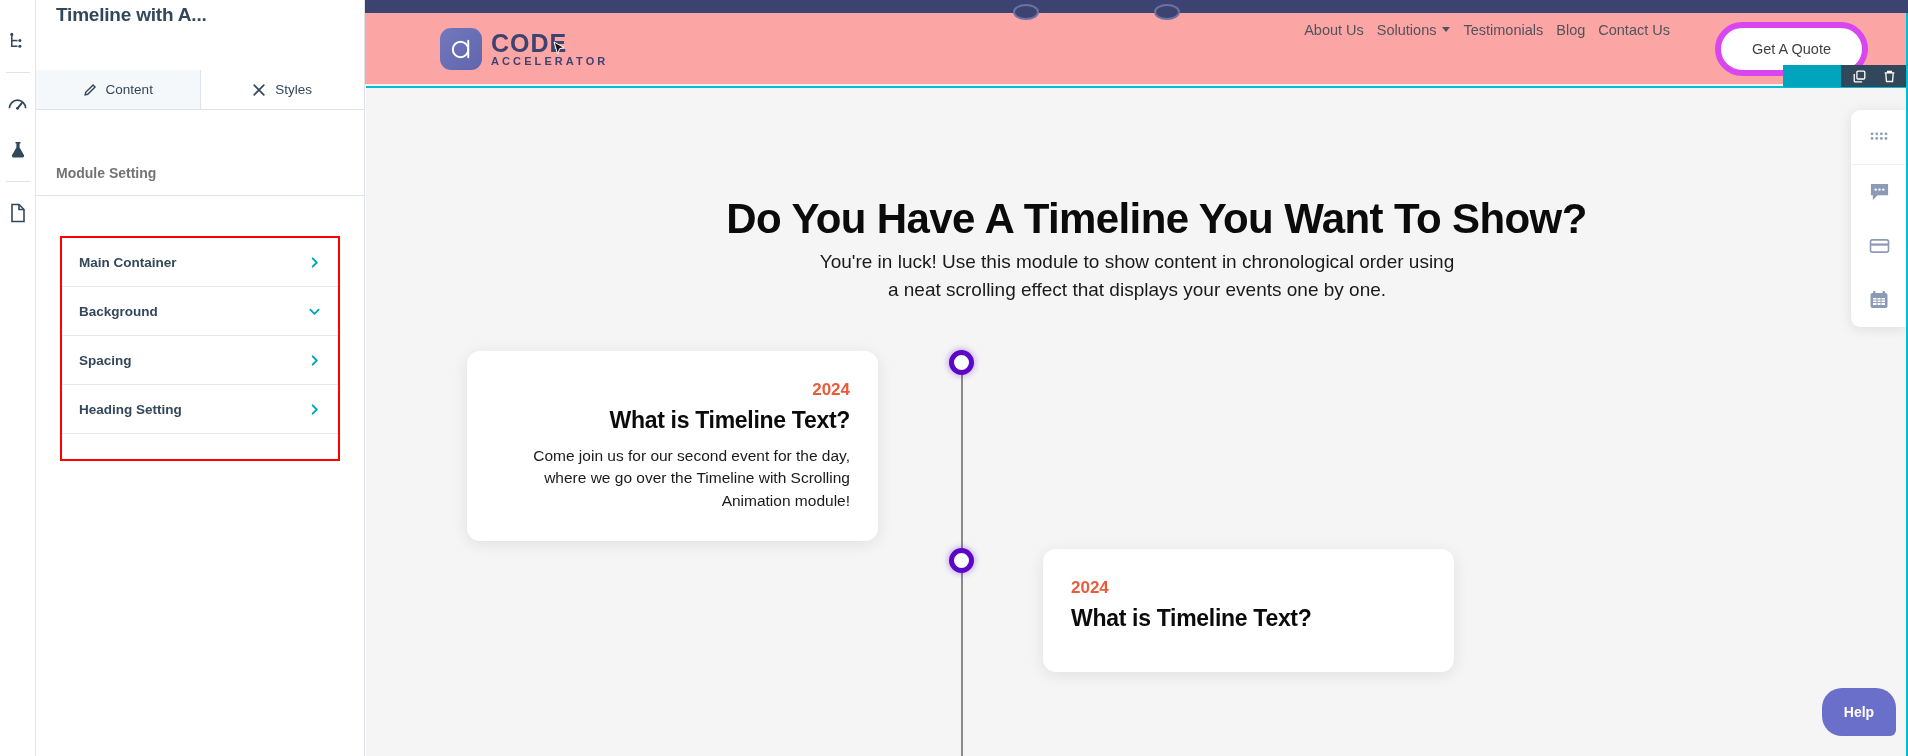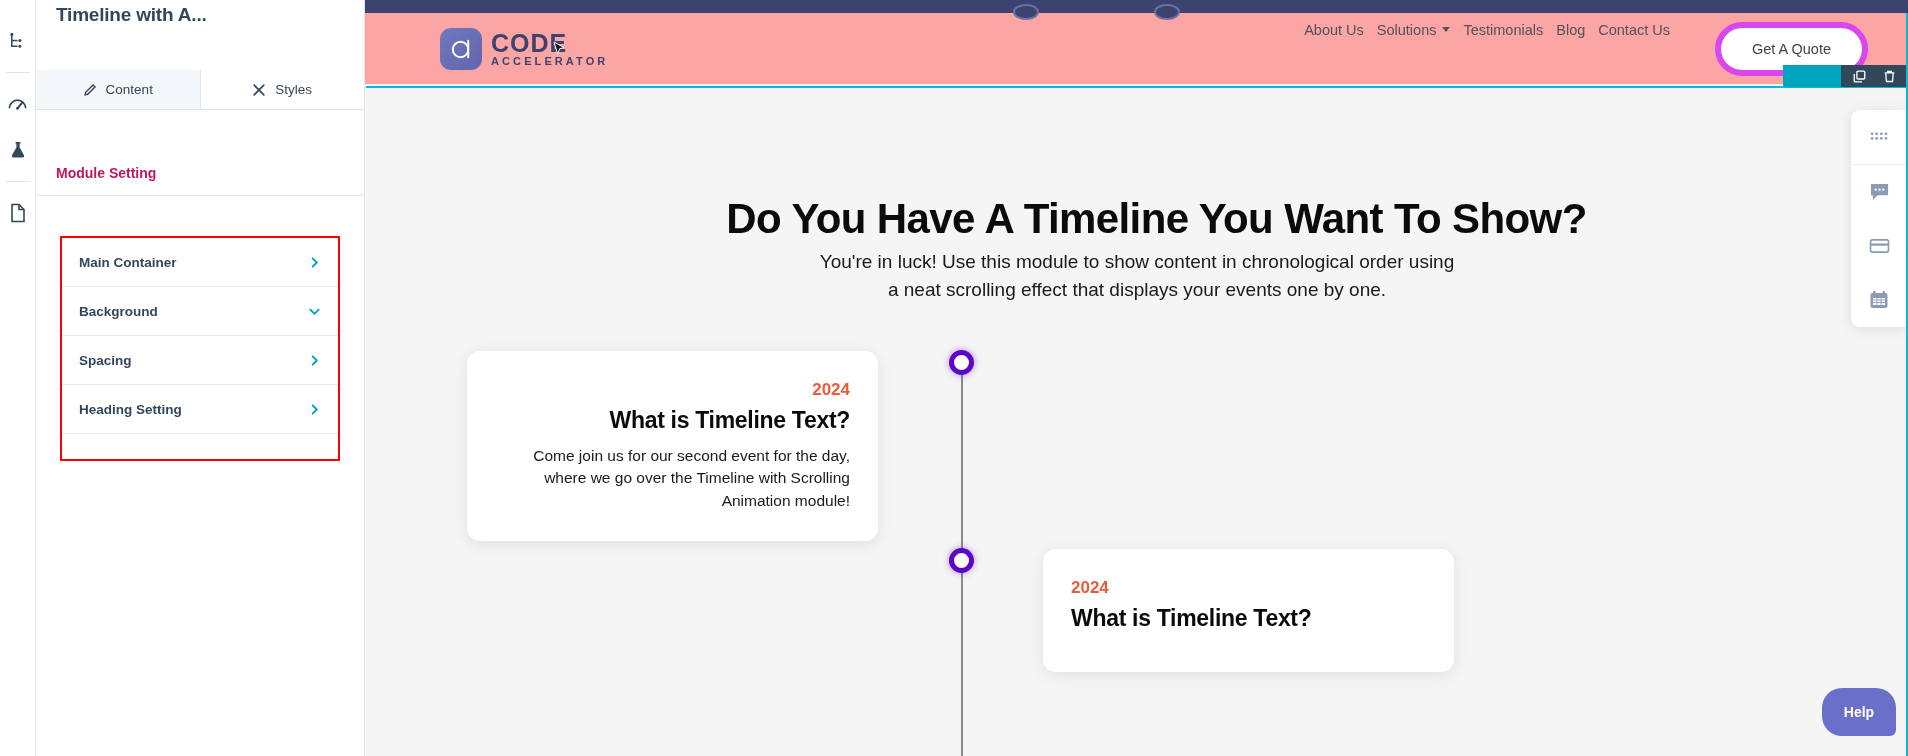--- a/index.html
+++ b/index.html
@@ -44,21 +44,21 @@
     flex: 1; display: flex; align-items: center; justify-content: center;
     gap: 9px; font-size: 13.5px; color: #33475b;
     border-right: 1px solid #dfe3eb;
     background: #f5f8fa;
     cursor: pointer;
   }
   .tab.inactive { background: #ffffff; border-right: none; }
   .tab svg { display: block; }
   .section-head {
     padding: 0 20px; height: 46px; display: flex; align-items: center;
-    font-size: 14px; font-weight: 700; color: #be185d;
+    font-size: 14px; font-weight: 700; color: #737373;
     border-bottom: 1px solid #dfe3eb;
   }
   .acc-wrap {
     border: 2px solid #ff0000;
     margin: 0 24px;
   }
   .acc-row {
     height: 49px; padding: 0 17px;
     display: flex; align-items: center; justify-content: space-between;
     border-bottom: 1px solid #e5e9ee;

